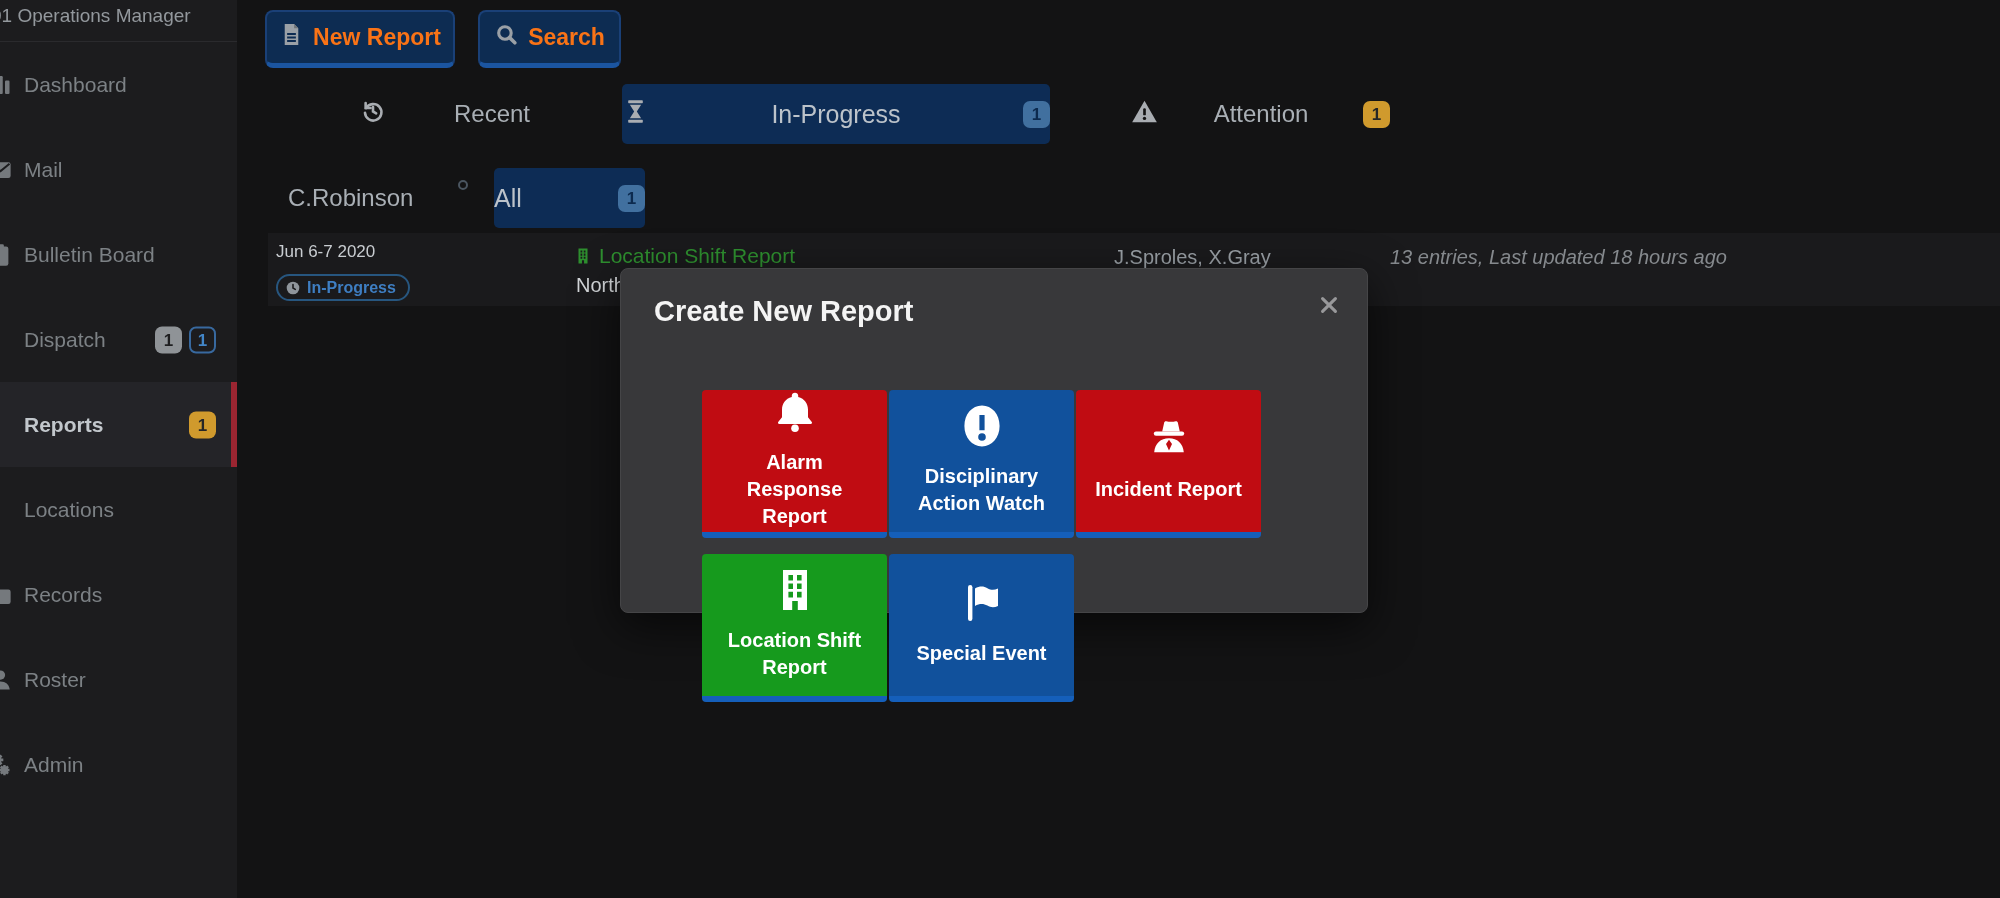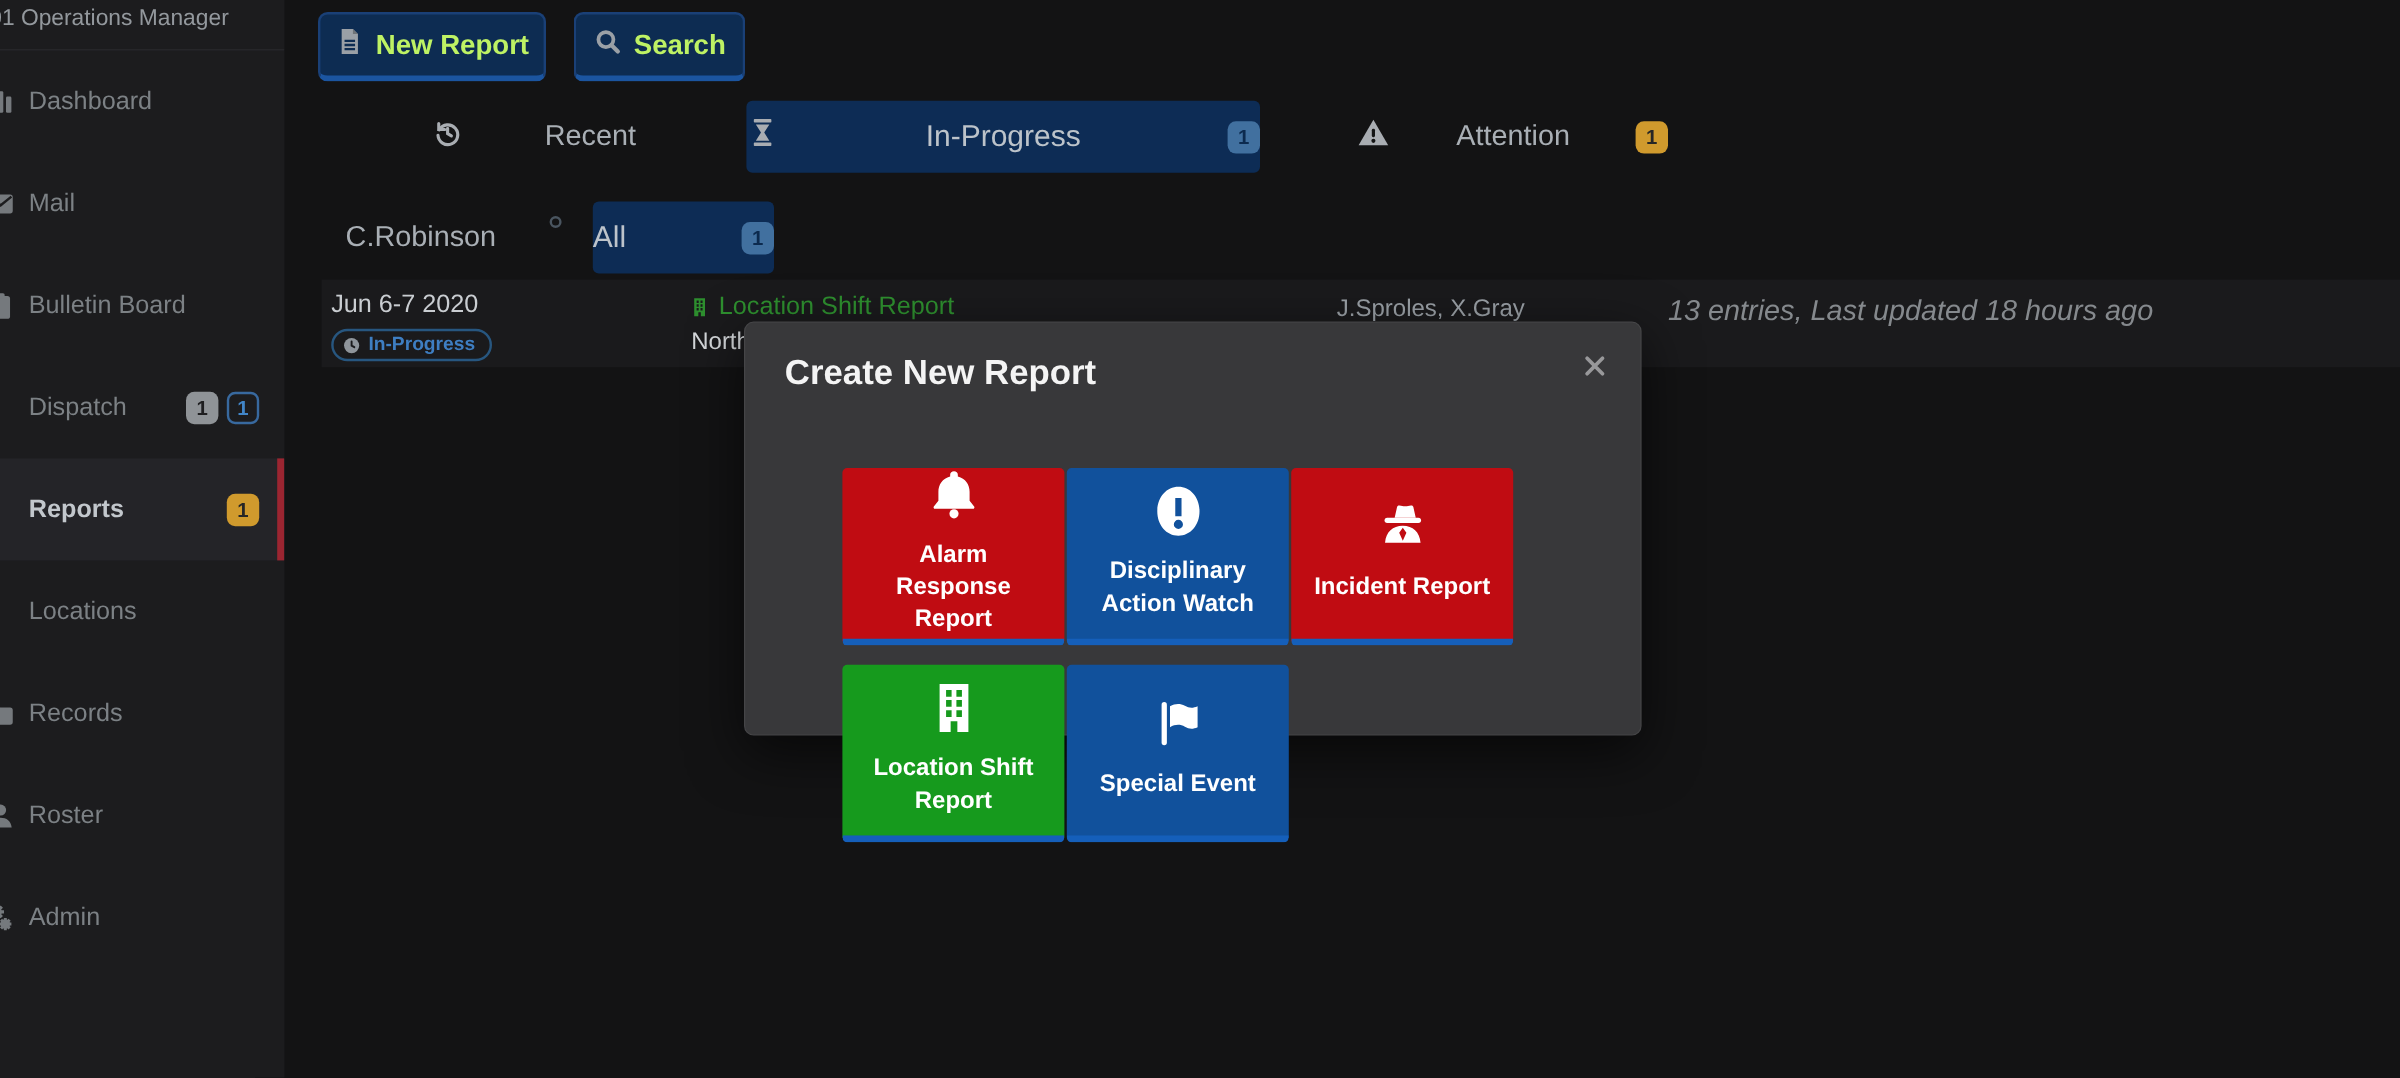--- a/index.html
+++ b/index.html
@@ -44,21 +44,21 @@
   }
   .badge-gray    { background:#8f9397; color:#1e1e20; }
   .badge-outline { border:2px solid #38699f; color:#4286c8; background:transparent; }
   .badge-orange  { background:#d09a2d; color:#262626; }
   .badge-slate   { background:#41709f; color:#0c2a4e; }
 
   
   .btn {
     position:absolute; top:10px; height:58px; border-radius:8px;
     background:#0d2c52; border:2px solid #1a4077; border-bottom:5px solid #1b55a0;
-    color:#bef264; font-size:23px; font-weight:600;
+    color:#f97316; font-size:23px; font-weight:600;
     display:flex; align-items:center; justify-content:center; gap:9px; cursor:pointer;
   }
   .btn svg { width:25px; height:25px; color:#9aa0a6; }
   #new-report-btn { left:265px; width:190px; }
   #search-btn     { left:478px; width:143px; }
 
   
   .tab {
     position:absolute; height:60px; display:flex; align-items:center; justify-content:space-between;
     gap:10px; font-size:24px; color:#a9afb5; cursor:pointer;
@@ -74,36 +74,36 @@
   .sup-dot {
     position:relative; top:-13px; left:2px; width:10px; height:10px; border-radius:50%;
     border:2px solid #4a5560; display:inline-block;
   }
 
   
   .report-row {
     position:absolute; left:268px; top:233px; width:1732px; height:73px;
     background:#1a1a1c;
   }
-  .row-date  { position:absolute; left:8px;   top:9px;  font-size:21px; color:#c9cdd1; }
+  .row-date  { position:absolute; left:8px;   top:9px;  font-size:17px; color:#c9cdd1; }
   .row-pill {
     position:absolute; left:8px; top:41px; height:27px;
     display:inline-flex; align-items:center; gap:6px; padding:0 12px 0 7px;
     border:2px solid #27567f; border-radius:14px;
   }
   .row-pill svg { width:16px; height:16px; }
   .row-pill span { font-size:16px; font-weight:bold; color:#3e7ec2; }
   .row-link {
     position:absolute; left:306px; top:11px; display:flex; align-items:center; gap:7px;
     font-size:21px; color:#2e8f2f; cursor:pointer;
   }
   .row-link svg { width:18px; height:18px; color:#2e8f2f; }
   .row-subtitle { position:absolute; left:308px;  top:41px; font-size:20px; color:#d3d6d9; }
   .row-people   { position:absolute; left:846px;  top:13px; font-size:20px; color:#9aa0a6; }
-  .row-meta     { position:absolute; left:1122px; top:13px; font-size:24px; font-style:italic; color:#85898d; }
+  .row-meta     { position:absolute; left:1122px; top:13px; font-size:20px; font-style:italic; color:#85898d; }
 
   
   .modal {
     position:absolute; left:620px; top:268px; width:748px; height:345px;
     background:#38383a; border:1px solid #454547; border-radius:8px;
     box-shadow:0 14px 45px rgba(0,0,0,.6); z-index:10;padding-left:12px;
   }
   .modal-title {
     position:absolute; left:33px; top:26px;
     font-size:29px; font-weight:bold; color:#f4f4f4;

